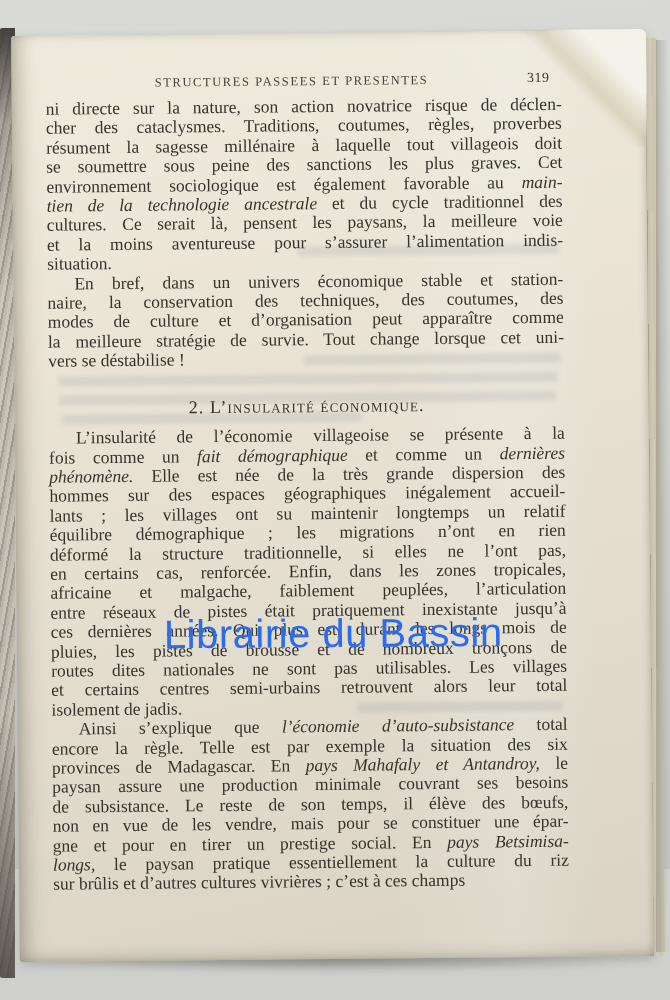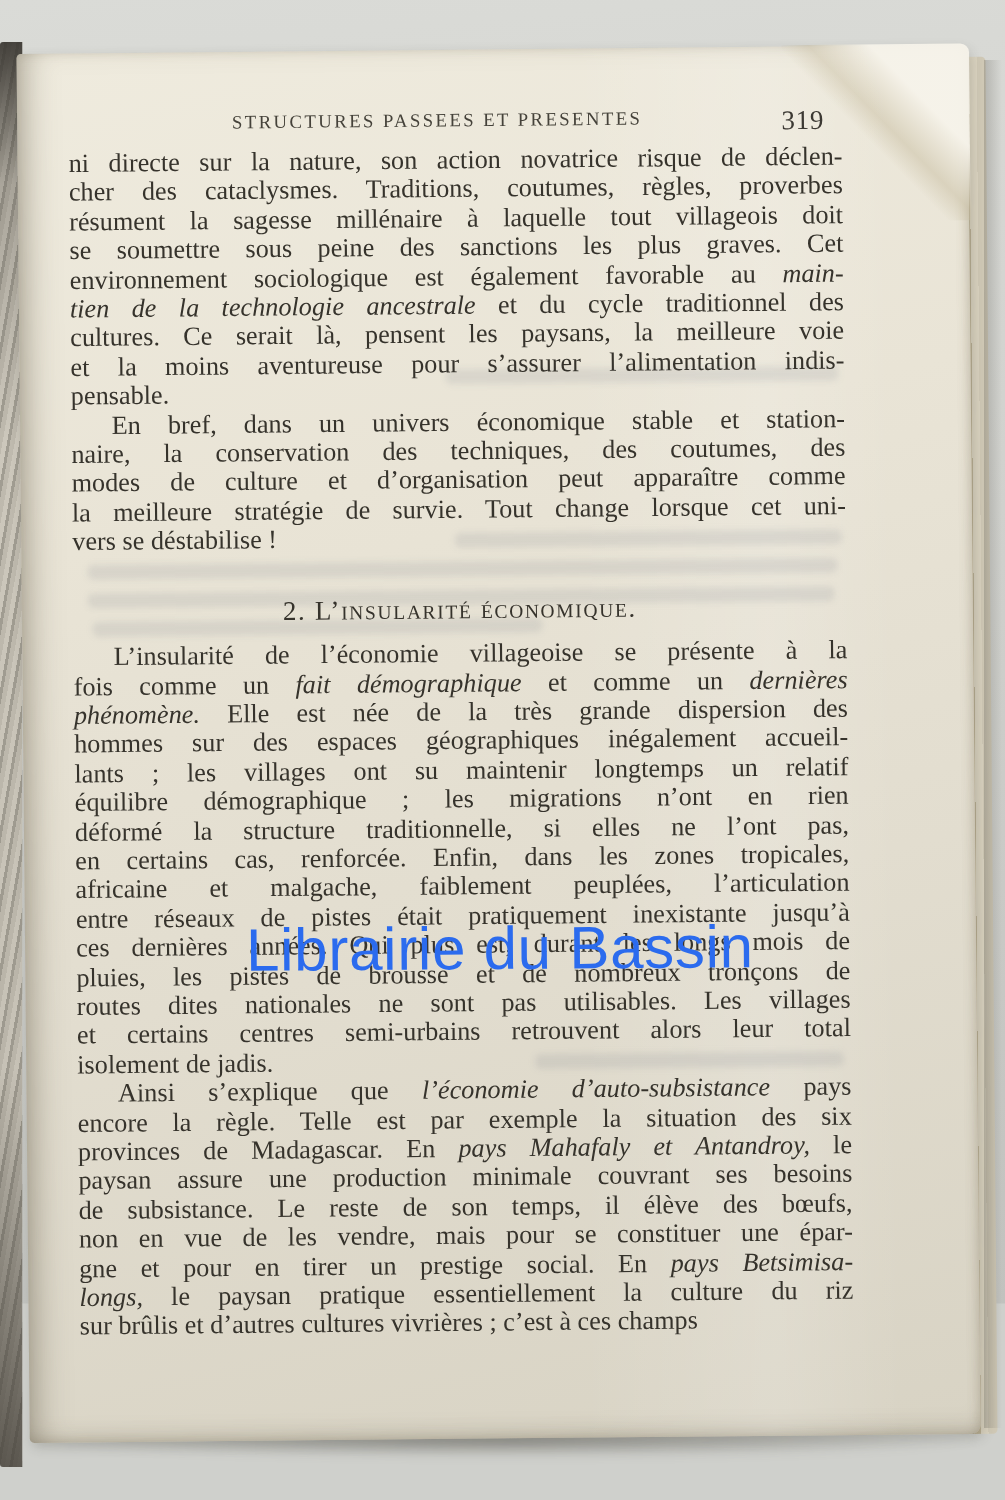--- a/index.html
+++ b/index.html
@@ -70,21 +70,21 @@
   
   .header-row{
     position:absolute;left:34px;top:38px;width:516px;height:18px;
     text-align:center;color:#45423a;
   }
   .running-title{
     font-size:12.5px;letter-spacing:1.6px;white-space:nowrap;
     display:inline-block;transform:translateX(-12px);
   }
   .page-num{
-    position:absolute;right:12px;top:1px;font-size:18px;letter-spacing:.5px;color:#3c3933;
+    position:absolute;right:12px;top:1px;font-size:14px;letter-spacing:.5px;color:#3c3933;
   }
   
   .body{
     position:absolute;left:34px;top:64px;width:516px;
     font-size:17.5px;line-height:19.4px;color:#36332c;
   }
   .line{text-align:justify;text-align-last:justify;white-space:nowrap0;}
   .line.nj{text-align-last:left;}
   .line.ind{text-indent:27px;}
   .line em{font-style:italic;}
@@ -129,21 +129,21 @@
 
     <div class="body">
         <div class="line"><span>ni directe sur la nature, son action novatrice risque de déclen-</span></div>
         <div class="line"><span>cher des cataclysmes. Traditions, coutumes, règles, proverbes</span></div>
         <div class="line"><span>résument la sagesse millénaire à laquelle tout villageois doit</span></div>
         <div class="line"><span>se soumettre sous peine des sanctions les plus graves. Cet</span></div>
         <div class="line"><span>environnement sociologique est également favorable au </span><em>main-</em></div>
         <div class="line"><em>tien de la technologie ancestrale</em><span> et du cycle traditionnel des</span></div>
         <div class="line"><span>cultures. Ce serait là, pensent les paysans, la meilleure voie</span></div>
         <div class="line"><span>et la moins aventureuse pour s’assurer l’alimentation indis-</span></div>
-        <div class="line nj"><span>pensable.</span></div>
+        <div class="line nj"><span>situation.</span></div>
         <div class="line ind"><span>En bref, dans un univers économique stable et station-</span></div>
         <div class="line"><span>naire, la conservation des techniques, des coutumes, des</span></div>
         <div class="line"><span>modes de culture et d’organisation peut apparaître comme</span></div>
         <div class="line"><span>la meilleure stratégie de survie. Tout change lorsque cet uni-</span></div>
         <div class="line nj"><span>vers se déstabilise !</span></div>
         <div class="heading">2. L’insularité économique.</div>
         <div class="line ind"><span>L’insularité de l’économie villageoise se présente à la</span></div>
         <div class="line"><span>fois comme un </span><em>fait démographique</em><span> et comme un </span><em>dernières</em></div>
         <div class="line"><em>phénomène.</em><span> Elle est née de la très grande dispersion des</span></div>
         <div class="line"><span>hommes sur des espaces géographiques inégalement accueil-</span></div>
@@ -151,21 +151,21 @@
         <div class="line"><span>équilibre démographique ; les migrations n’ont en rien</span></div>
         <div class="line"><span>déformé la structure traditionnelle, si elles ne l’ont pas,</span></div>
         <div class="line"><span>en certains cas, renforcée. Enfin, dans les zones tropicales,</span></div>
         <div class="line"><span>africaine et malgache, faiblement peuplées, l’articulation</span></div>
         <div class="line"><span>entre réseaux de pistes était pratiquement inexistante jusqu’à</span></div>
         <div class="line"><span>ces dernières années. Qui plus est, durant les longs mois de</span></div>
         <div class="line"><span>pluies, les pistes de brousse et de nombreux tronçons de</span></div>
         <div class="line"><span>routes dites nationales ne sont pas utilisables. Les villages</span></div>
         <div class="line"><span>et certains centres semi-urbains retrouvent alors leur total</span></div>
         <div class="line nj"><span>isolement de jadis.</span></div>
-        <div class="line ind"><span>Ainsi s’explique que </span><em>l’économie d’auto-subsistance</em><span> pays</span></div>
+        <div class="line ind"><span>Ainsi s’explique que </span><em>l’économie d’auto-subsistance</em><span> total</span></div>
         <div class="line"><span>encore la règle. Telle est par exemple la situation des six</span></div>
         <div class="line"><span>provinces de Madagascar. En </span><em>pays Mahafaly et Antandroy,</em><span> le</span></div>
         <div class="line"><span>paysan assure une production minimale couvrant ses besoins</span></div>
         <div class="line"><span>de subsistance. Le reste de son temps, il élève des bœufs,</span></div>
         <div class="line"><span>non en vue de les vendre, mais pour se constituer une épar-</span></div>
         <div class="line"><span>gne et pour en tirer un prestige social. En </span><em>pays Betsimisa-</em></div>
         <div class="line"><em>longs,</em><span> le paysan pratique essentiellement la culture du riz</span></div>
         <div class="line nj"><span>sur brûlis et d’autres cultures vivrières ; c’est à ces champs</span></div>
       </div>
   </div>

